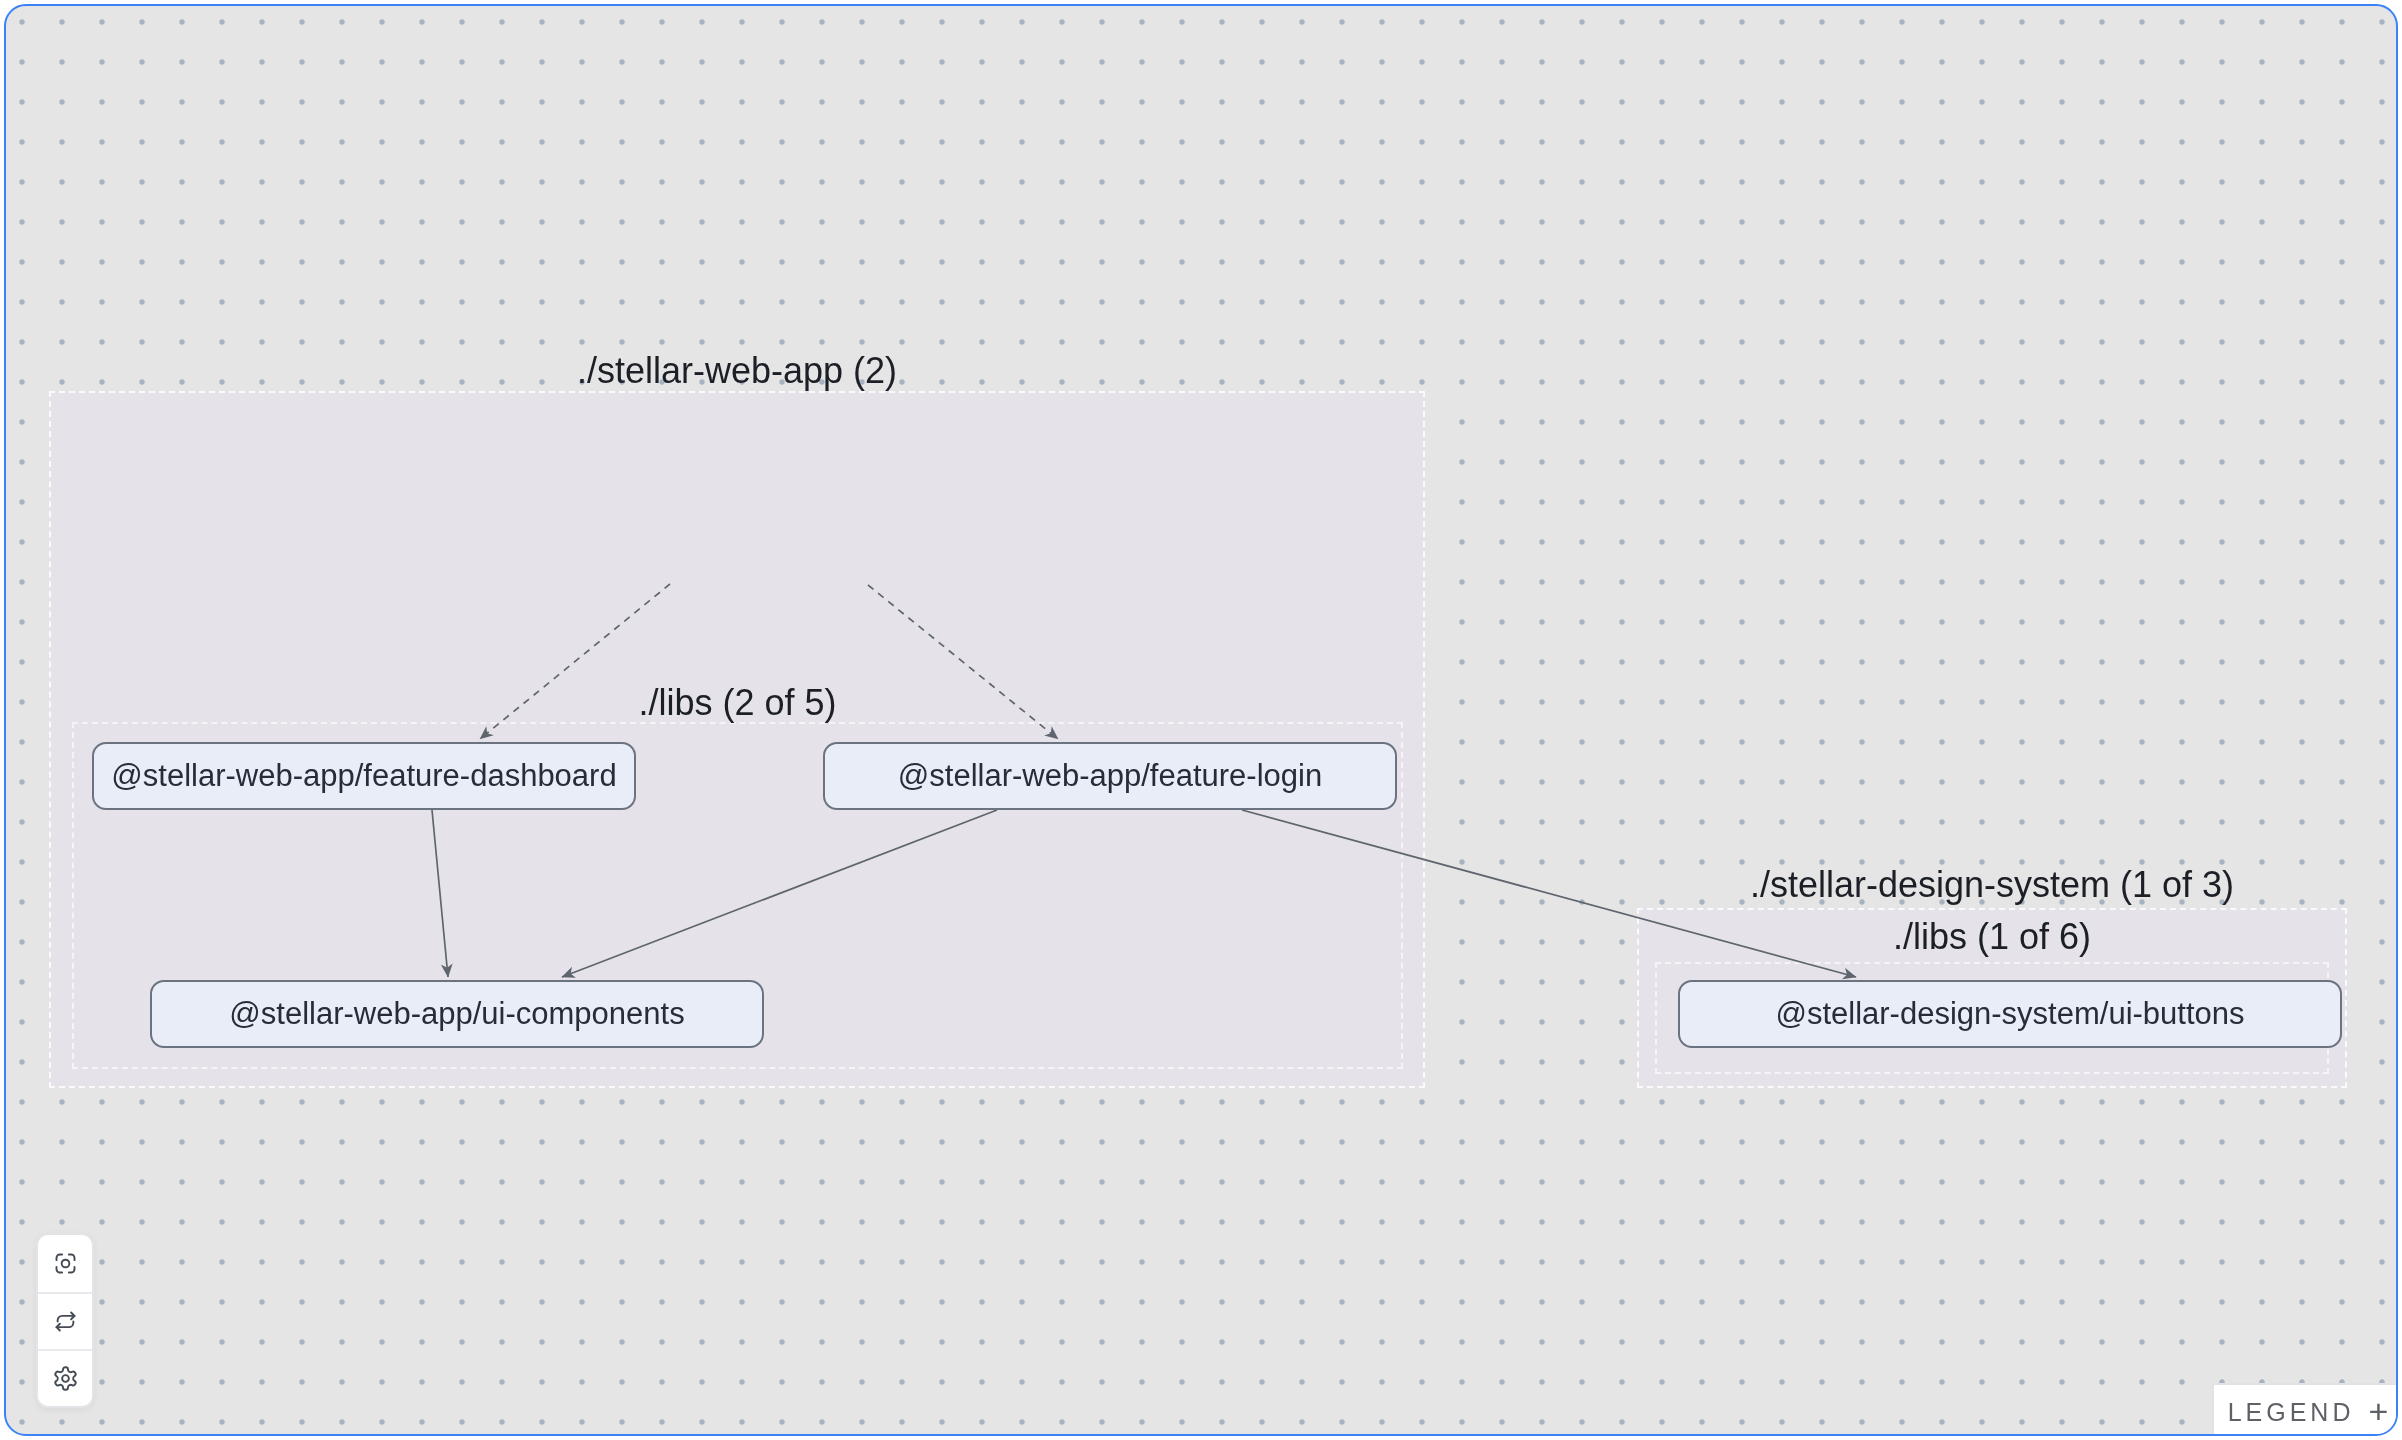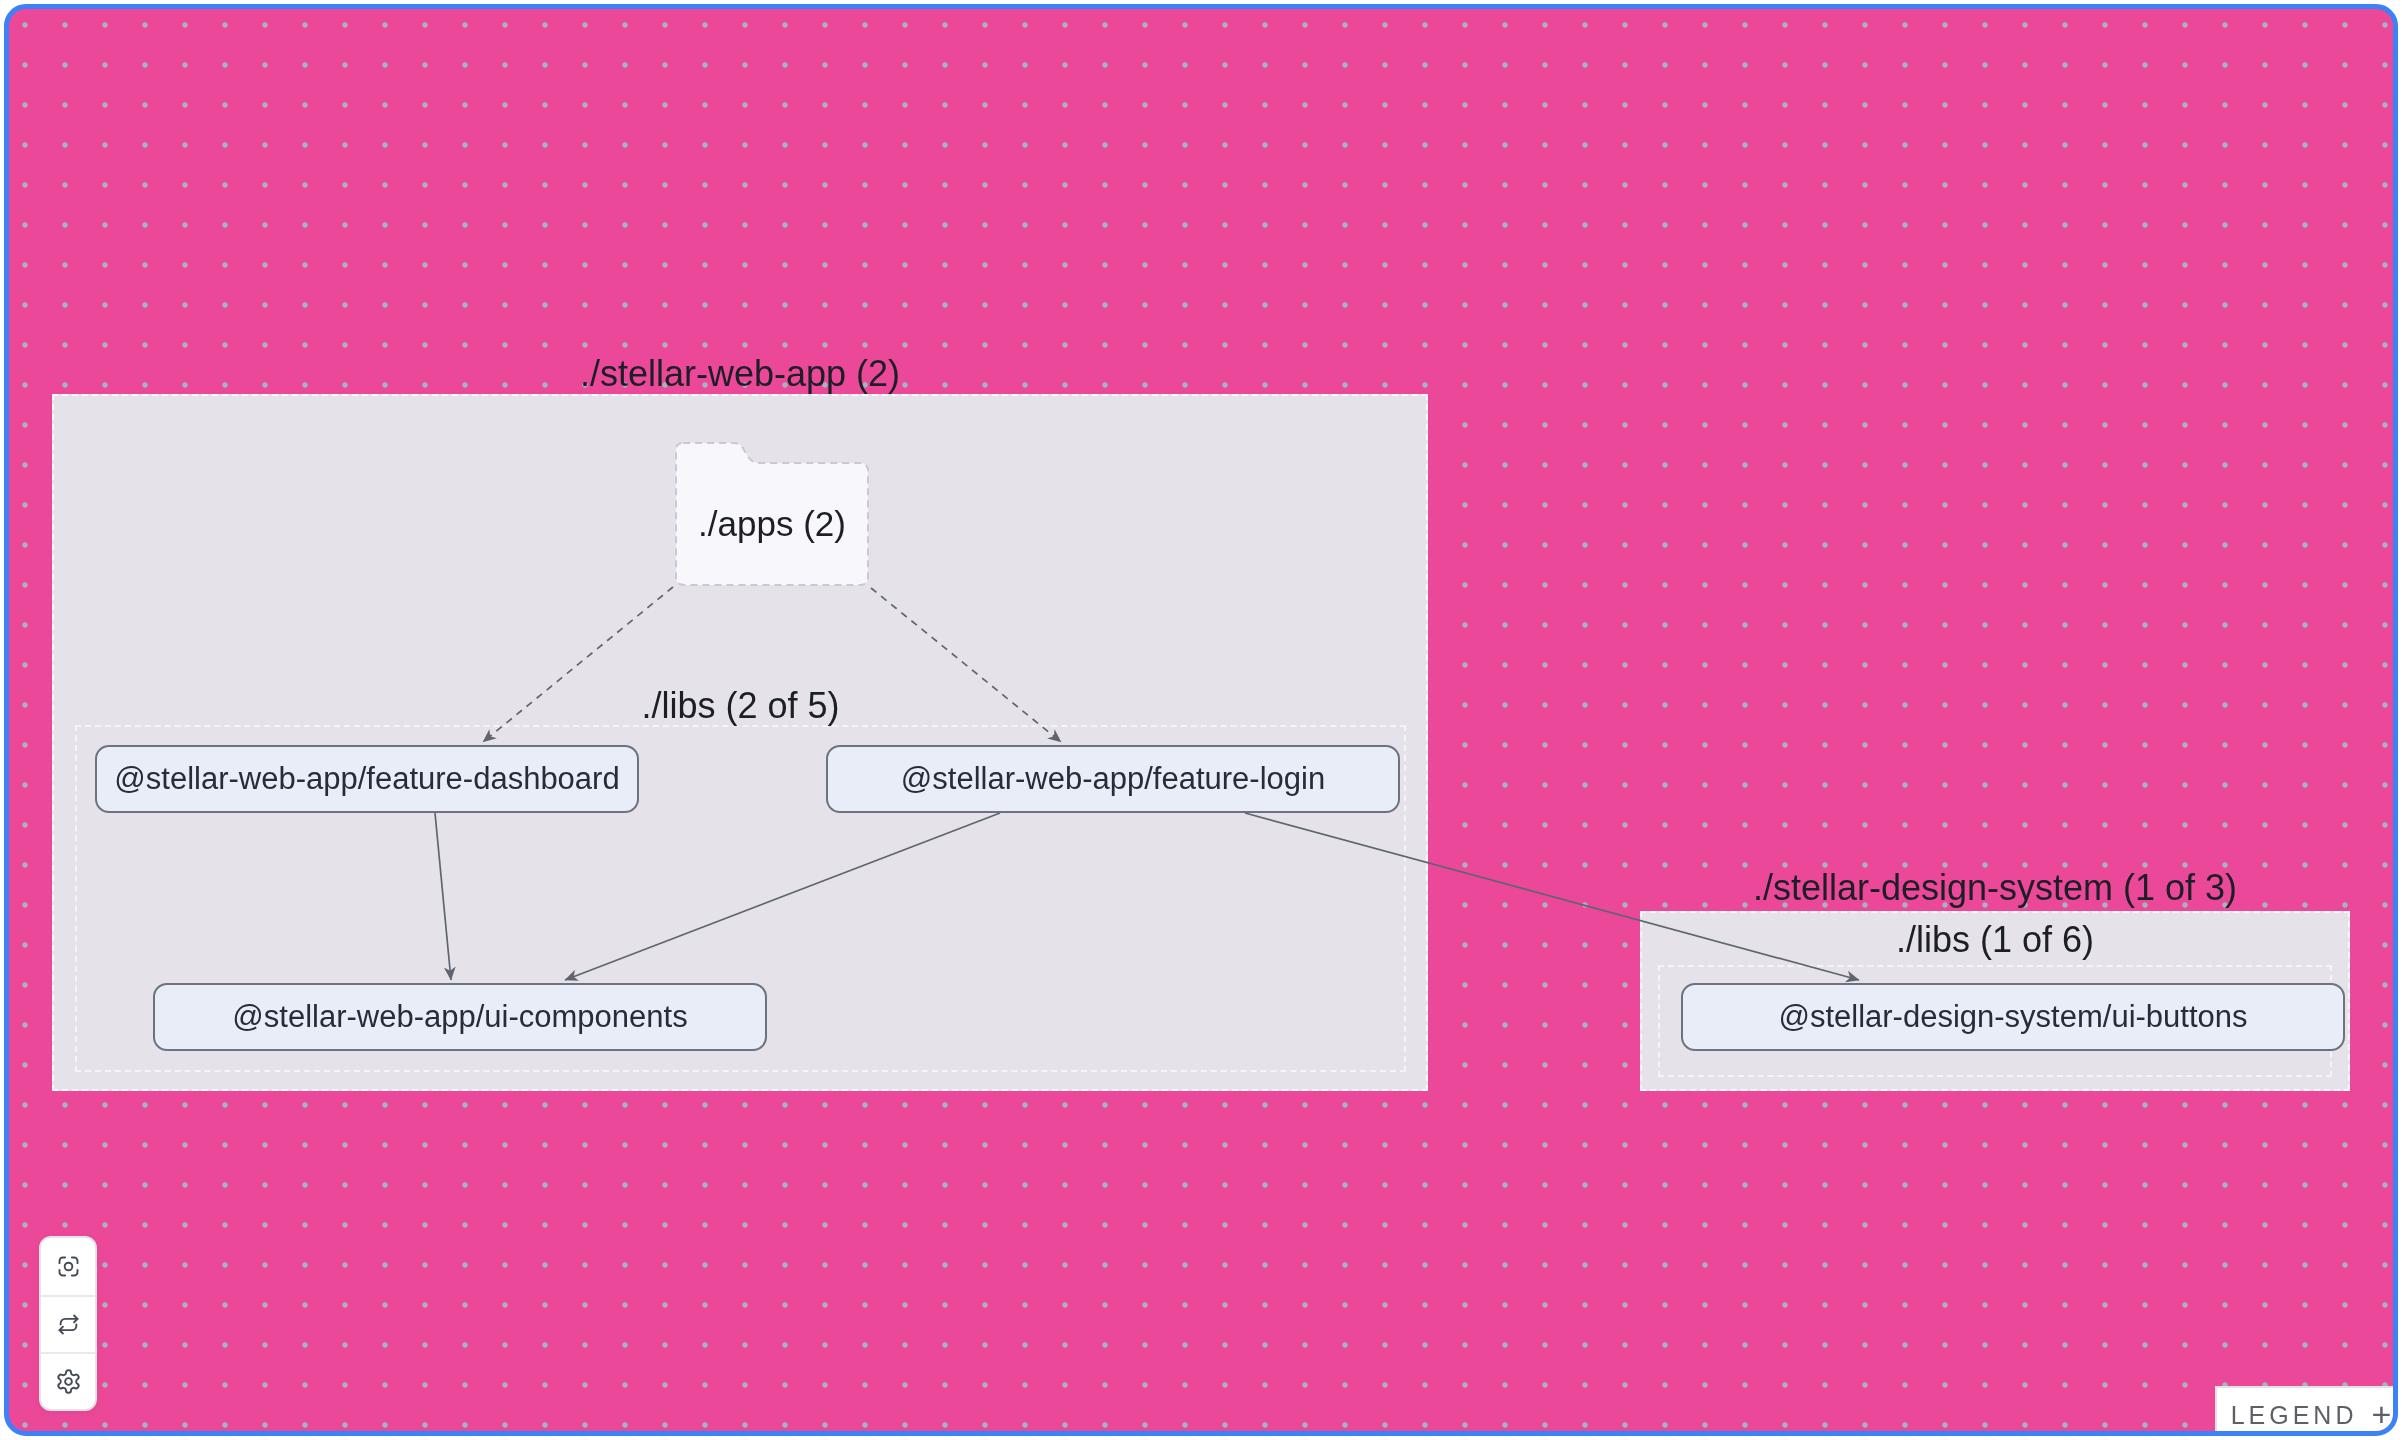--- a/index.html
+++ b/index.html
@@ -5,24 +5,24 @@
   html,body { margin:0; padding:0; }
   body {
     width:2402px; height:1440px;
     background:#ffffff;
     font-family:"Liberation Sans", sans-serif;
     overflow:hidden;
     position:relative;
   }
   .frame {
     position:absolute; inset:4px;
-    border:5px solid #3b82f6;
+    border:2px solid #3b82f6;
     border-radius:22px;
     overflow:hidden;
-    background:#ec4899;
+    background:#e5e5e5;
     padding-left:24px;
   }
   .world {
     position:absolute; left:-6px; top:-6px;
     width:2402px; height:1440px;
     background-image: radial-gradient(circle, #a7b2c1 2.3px, rgba(167,178,193,0) 3.1px);
     background-size:40px 40px;
     background-position:2px 2px;
   }
   .group-box {
@@ -129,26 +129,20 @@
           <path d="M0,0.9 L9.4,5 L0,9.1 L2.6,5 Z" fill="#5f656e"></path>
         </marker>
       </defs>
     <line x1="670" y1="584" x2="480" y2="739" class="edge dashed" marker-end="url(#arrowhead)"></line>
         <line x1="868" y1="585" x2="1058" y2="739" class="edge dashed" marker-end="url(#arrowhead)"></line>
         <line x1="432" y1="810" x2="448" y2="977" class="edge solid" marker-end="url(#arrowhead)"></line>
         <line x1="997" y1="810" x2="562" y2="977" class="edge solid" marker-end="url(#arrowhead)"></line>
         <line x1="1242" y1="810" x2="1856" y2="977" class="edge solid" marker-end="url(#arrowhead)"></line>
       </svg>
 
-    <div class="folder-wrap">
-      <svg width="198" height="148" viewBox="0 0 198 148">
-        <path d="M10,3 H60 C67,3 69,6 71,10 L76,18 C78,21 82,23 87,23 H187 C192,23 195,26 195,30 V137 C195,142 192,145 187,145 H11 C6,145 3,142 3,137 V10 C3,5 6,3 10,3 Z" fill="#f8f7fb" stroke="#cbc7d7" stroke-width="2" stroke-dasharray="7 5"></path>
-      </svg>
-      <div class="folder-label">./apps (2)</div>
-    </div>
 
     <div class="node" style="left:92px; top:742px; width:544px; height:68px;">@stellar-web-app/feature-dashboard</div>
     <div class="node" style="left:150px; top:980px; width:614px; height:68px;">@stellar-web-app/ui-components</div>
     <div class="node" style="left:823px; top:742px; width:574px; height:68px;">@stellar-web-app/feature-login</div>
     <div class="node" style="left:1678px; top:980px; width:664px; height:68px;">@stellar-design-system/ui-buttons</div>
 
     <div class="toolbar">
       <button title="">
         <svg viewBox="0 0 24 24">
           <path d="M4 9 V7 a3 3 0 0 1 3-3 h2"></path>

